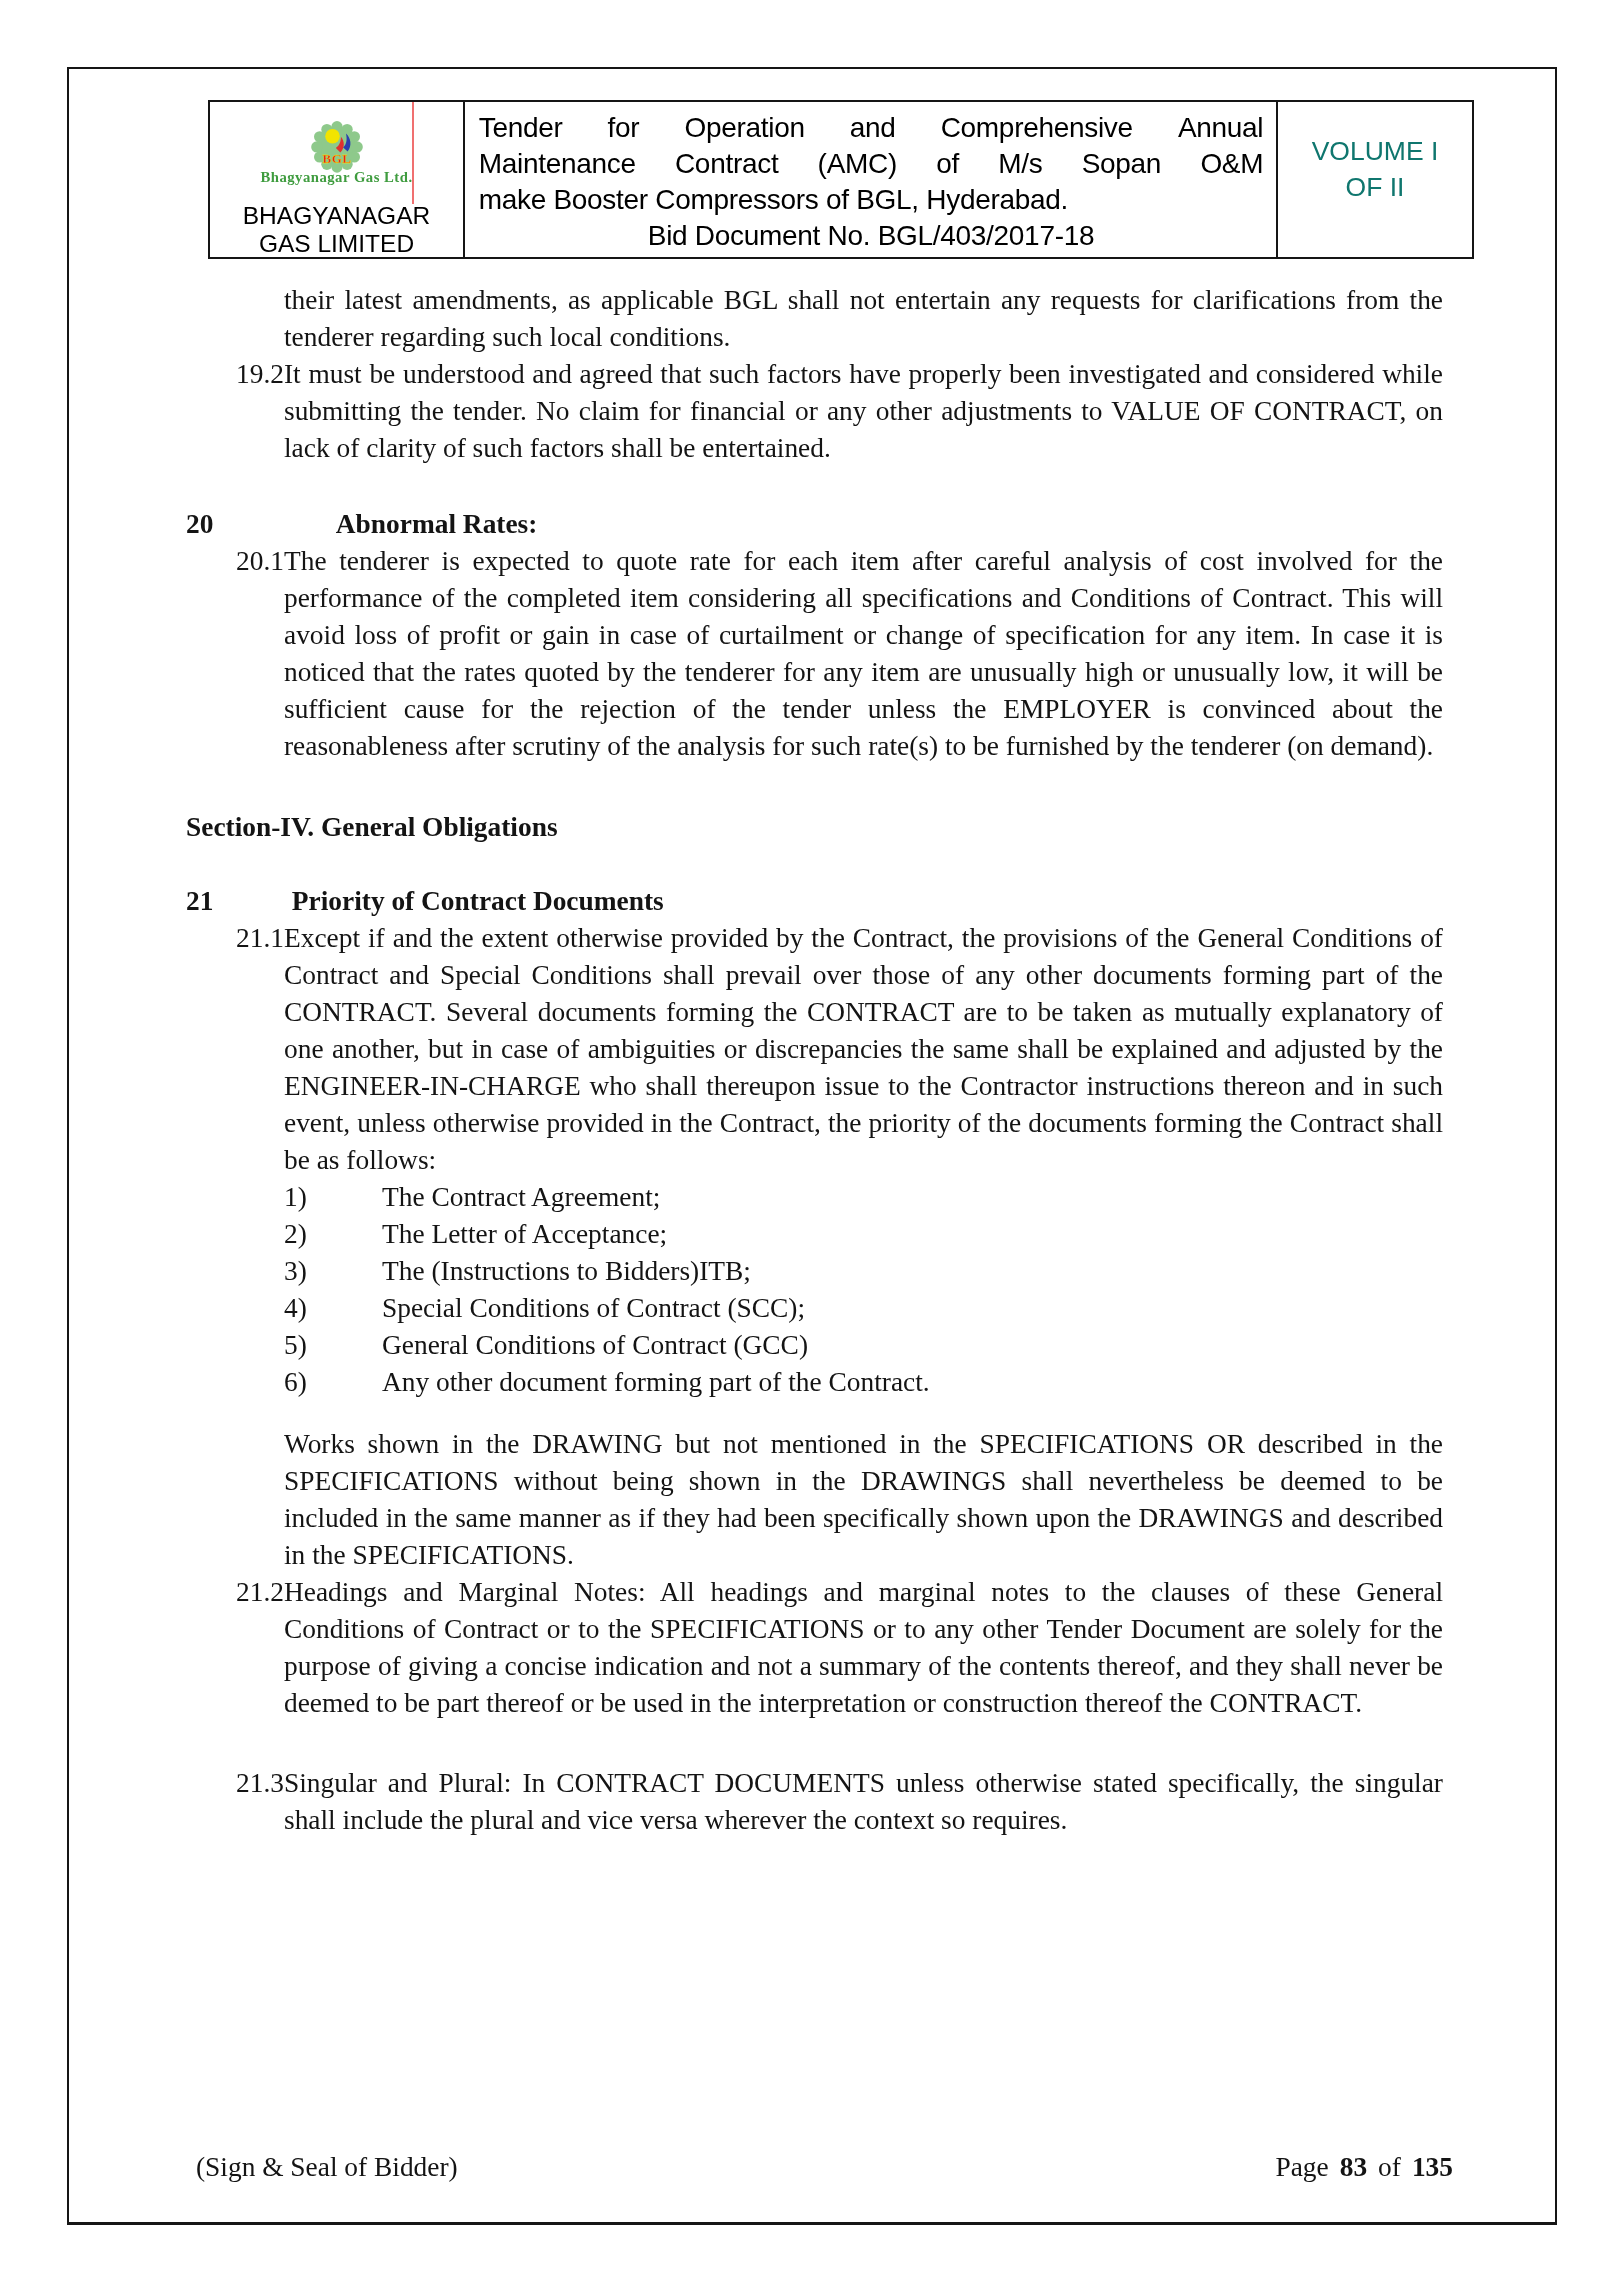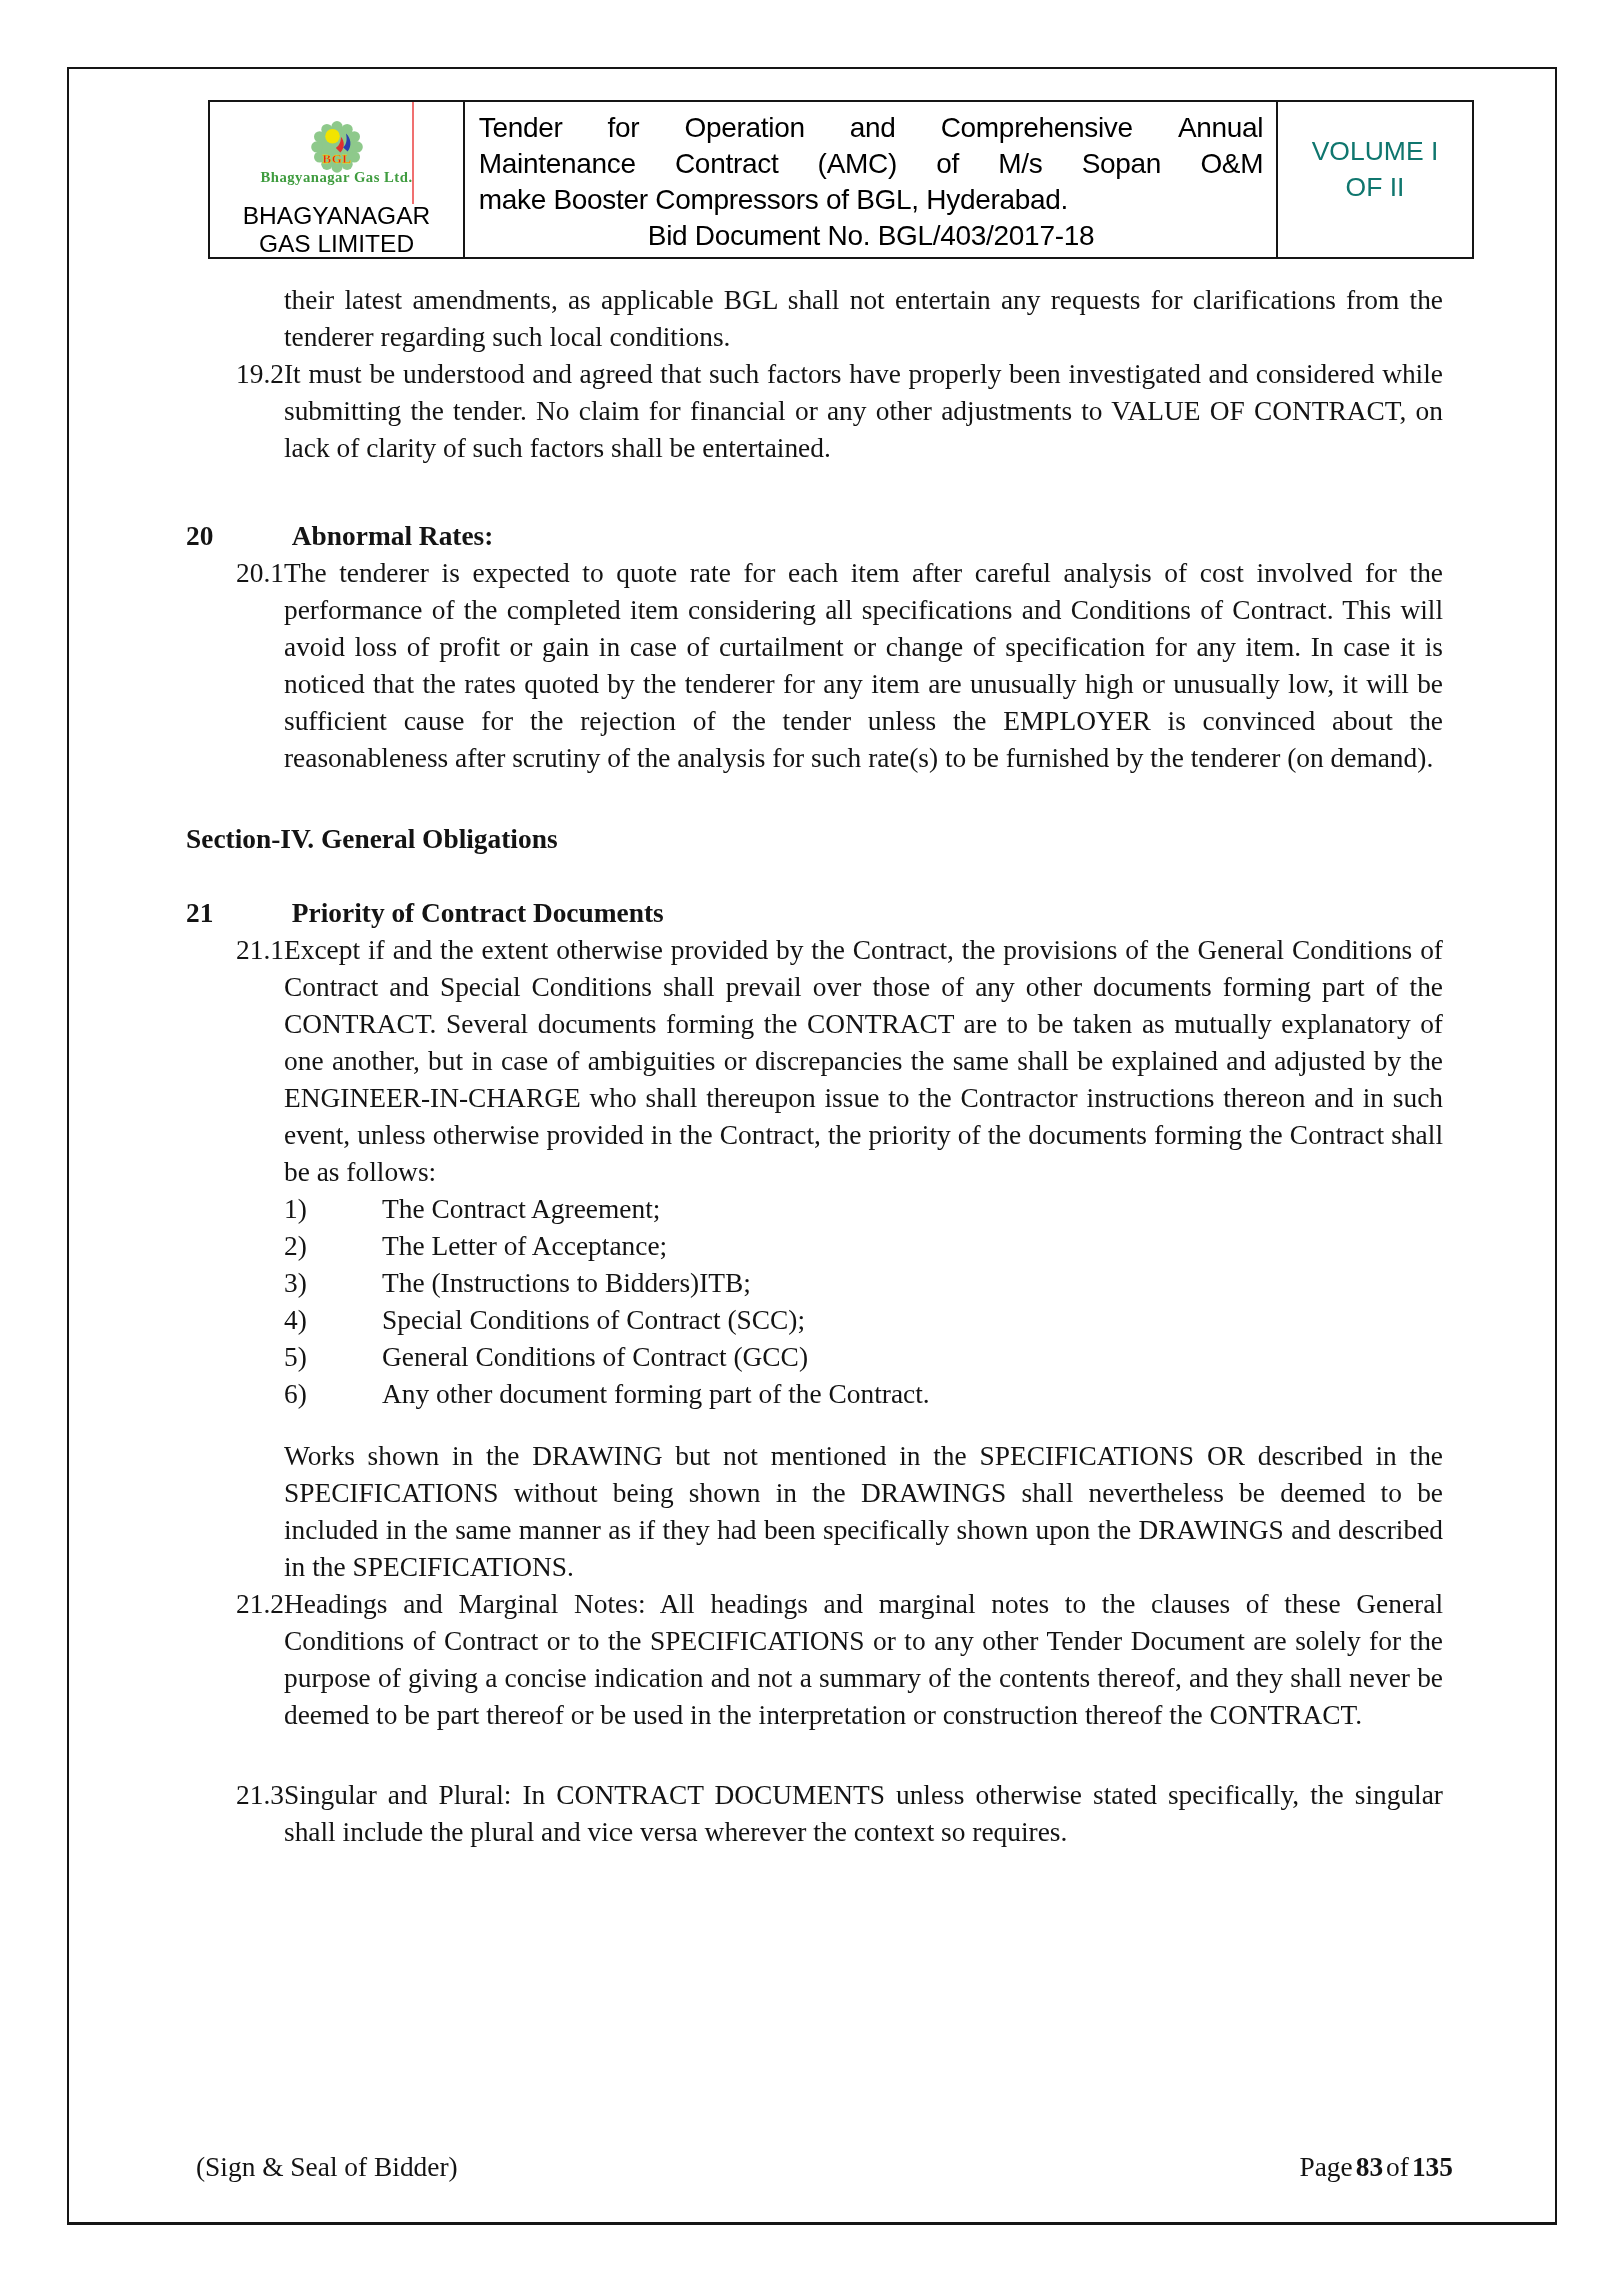--- a/index.html
+++ b/index.html
@@ -52,32 +52,32 @@
   .clause { display:flex; }
   .clause .num { flex:0 0 98px; text-align:right; }
   .clause .txt { flex:1 1 auto; text-align:justify; }
   .heading { display:flex; font-weight:bold; text-align:left; }
   .heading .num { flex:0 0 98px; }
   .heading .ttl { padding-left:7.8px; }
   .section-heading { font-weight:bold; text-align:left; }
   .doc-list { margin-left:98px; }
   .doc-list .li { display:flex; text-align:left; }
   .doc-list .marker { flex:0 0 98px; }
-  .mt-clause20 { margin-top:51px; }
+  .mt-clause20 { margin-top:39px;gap:44px; }
   .mt-section  { margin-top:44px; }
   .mt-clause21 { margin-top:37px; }
   .mt-works    { margin-top:25px; }
   .mt-213      { margin-top:43px; }
   
   .footer {
     position:absolute; left:196px; top:2152px; width:1257px;
     display:flex; justify-content:space-between; align-items:baseline;
     font-size:27.4px;
   }
-  .page-num { display:flex; gap:3px; }
+  .page-num { display:flex; gap:11px; }
   .page-num .b { font-weight:bold; }
 </style>
 </head>
 <body>
 
 <div class="frame"></div>
 
 <div class="header-table">
 
   <div class="logo-cell">

